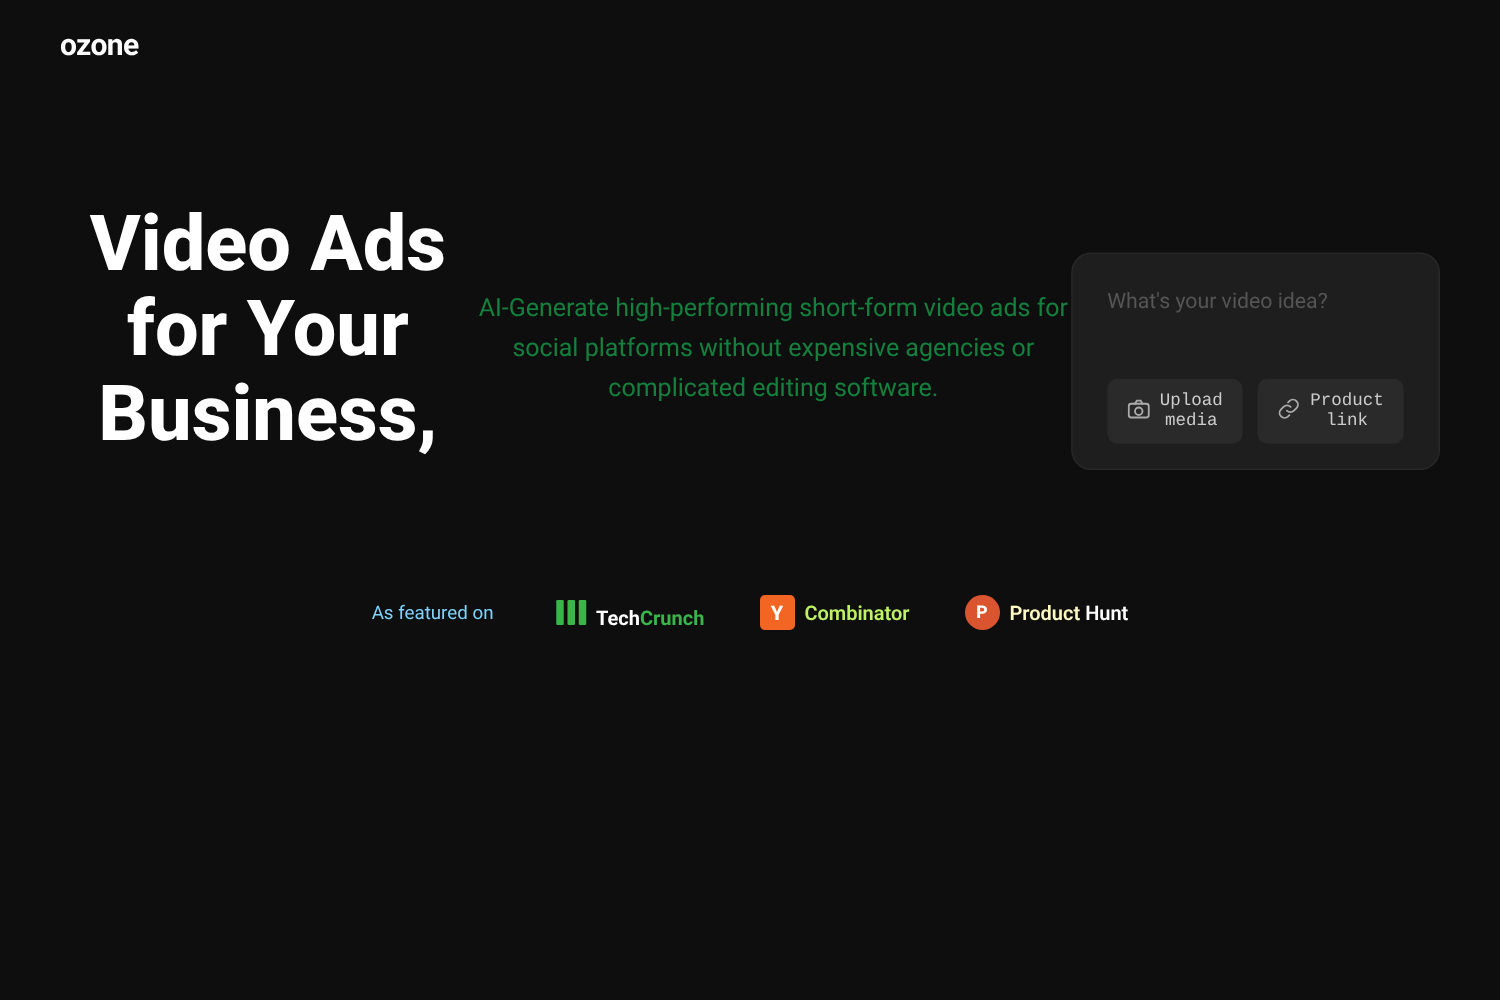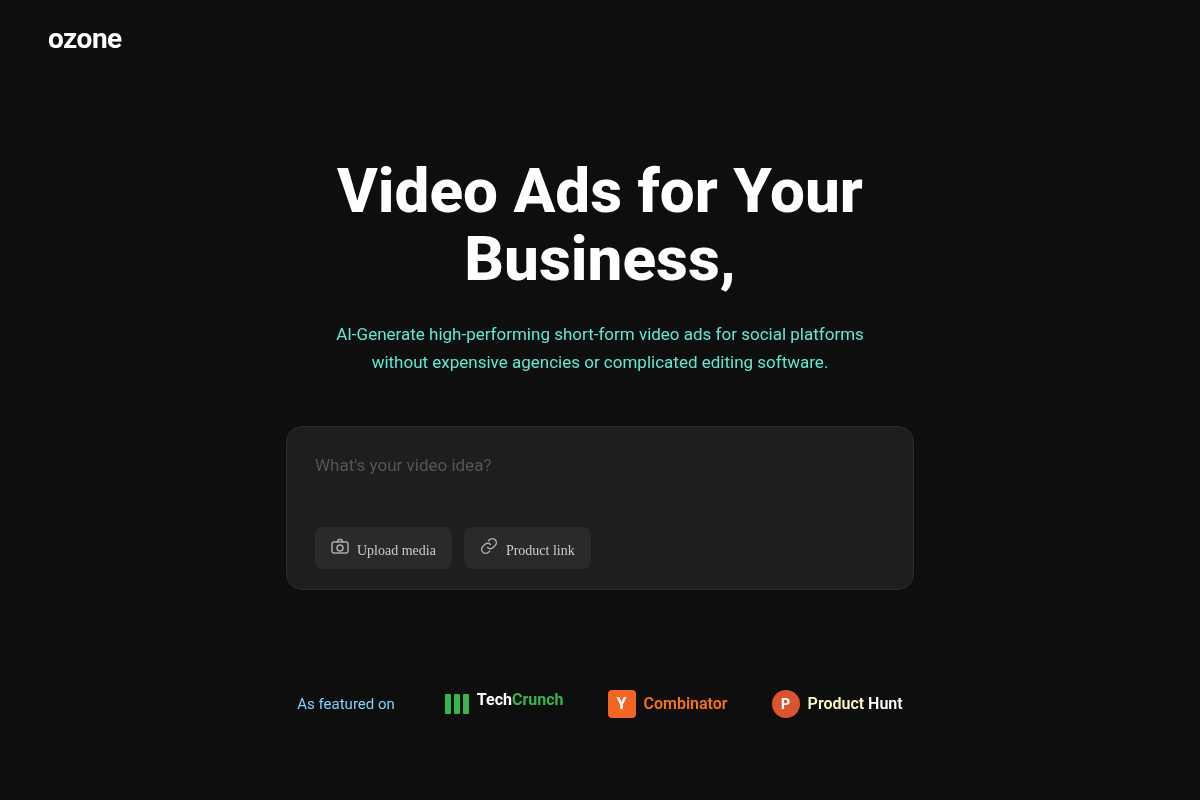--- a/index.html
+++ b/index.html
@@ -19,21 +19,21 @@
 
     
     header {
       display: flex;
       align-items: center;
       justify-content: space-between;
       padding: 22px 48px;
     }
 
     .logo {
-      font-size: 28px;
+      font-size: 24px;
       font-weight: 700;
       color: #ffffff;
       letter-spacing: -0.5px;
     }
 
     nav {
       display: flex;
       align-items: center;
       gap: 36px;
     }
@@ -53,42 +53,42 @@
       border-radius: 6px;
       font-weight: 600;
       font-size: 16px;
       text-decoration: none;
       cursor: pointer;
     }
 
     
     .hero {
       display: flex;
-      flex-direction: column;
+      flex-direction: row;
       align-items: center;
       text-align: center;
       padding: 80px 48px 40px;
     }
 
     .hero-title {
       font-size: 62px;
       font-weight: 800;
       line-height: 1.1;
       color: #ffffff;
       max-width: 800px;
     }
 
     .hero-title-purple {
       color: #7c5cfc;
     }
 
     .hero-subtitle {
       margin-top: 28px;
-      font-size: 17px;
-      color: #5eead4;
+      font-size: 20px;
+      color: #15803d;
       max-width: 580px;
       line-height: 1.6;
     }
 
     
     .input-box {
       margin-top: 50px;
       background-color: #1e1e1e;
       border-radius: 16px;
       padding: 28px 28px 20px;
@@ -114,30 +114,30 @@
 
     .input-actions {
       display: flex;
       align-items: center;
       margin-top: 18px;
       gap: 12px;
     }
 
     .action-btn {
       display: flex;
-      align-items: flex-end;
+      align-items: center;
       gap: 8px;
       background-color: #2a2a2a;
       border: none;
       border-radius: 8px;
       padding: 10px 16px;
       color: #cccccc;
       font-size: 14px;
       cursor: pointer;
-      font-family: Liberation Serif, serif;
+      font-family: Liberation Mono, monospace;
     }
 
     .action-btn-icon {
       font-size: 16px;
     }
 
     .generate-btn {
       margin-left: auto;
       background-color: #6b46fa;
       border: none;
@@ -174,21 +174,21 @@
 
     .featured-logo {
       display: flex;
       align-items: center;
       gap: 8px;
     }
 
     
     .tc-logo {
       display: flex;
-      align-items: flex-start;
+      align-items: flex-end;
       gap: 6px;
     }
 
     .tc-icon {
       display: flex;
       align-items: center;
       gap: 1px;
     }
 
     .tc-text {
@@ -217,21 +217,21 @@
       align-items: center;
       justify-content: center;
       font-weight: 800;
       font-size: 16px;
       color: #ffffff;
     }
 
     .yc-text {
       font-size: 16px;
       font-weight: 600;
-      color: #f97316;
+      color: #bef264;
     }
 
     
     .ph-logo {
       display: flex;
       align-items: center;
       gap: 8px;
     }
 
     .ph-badge {

